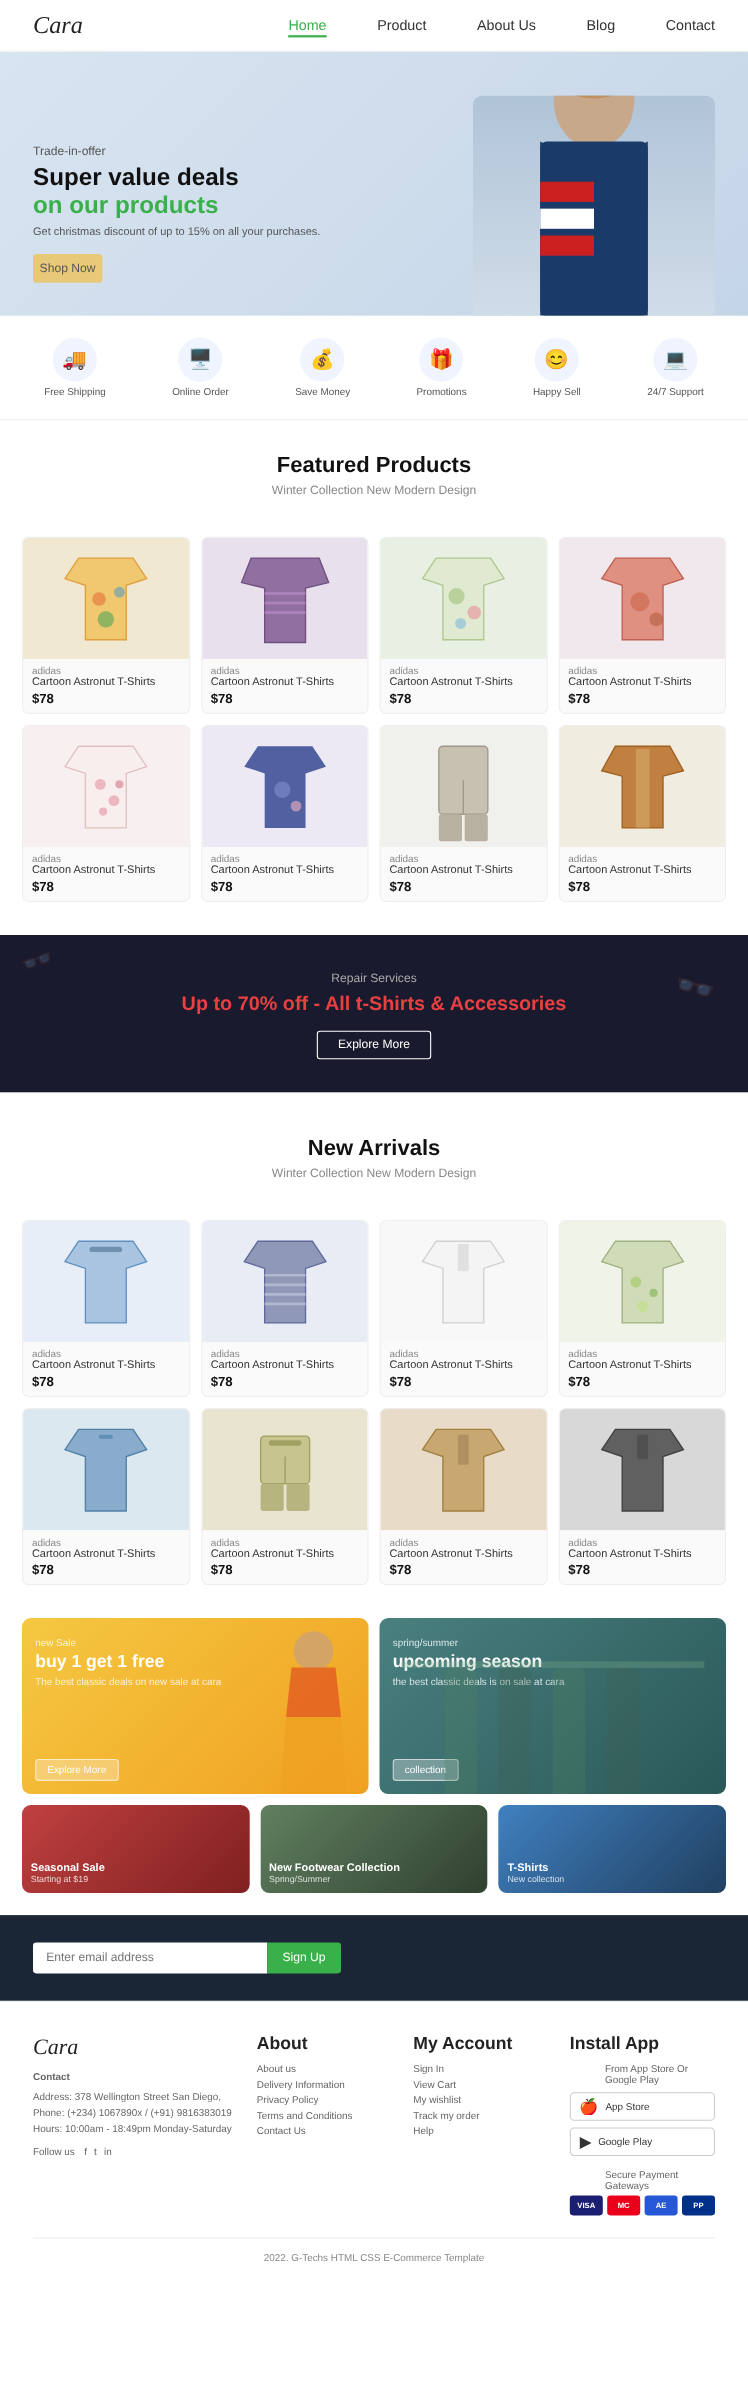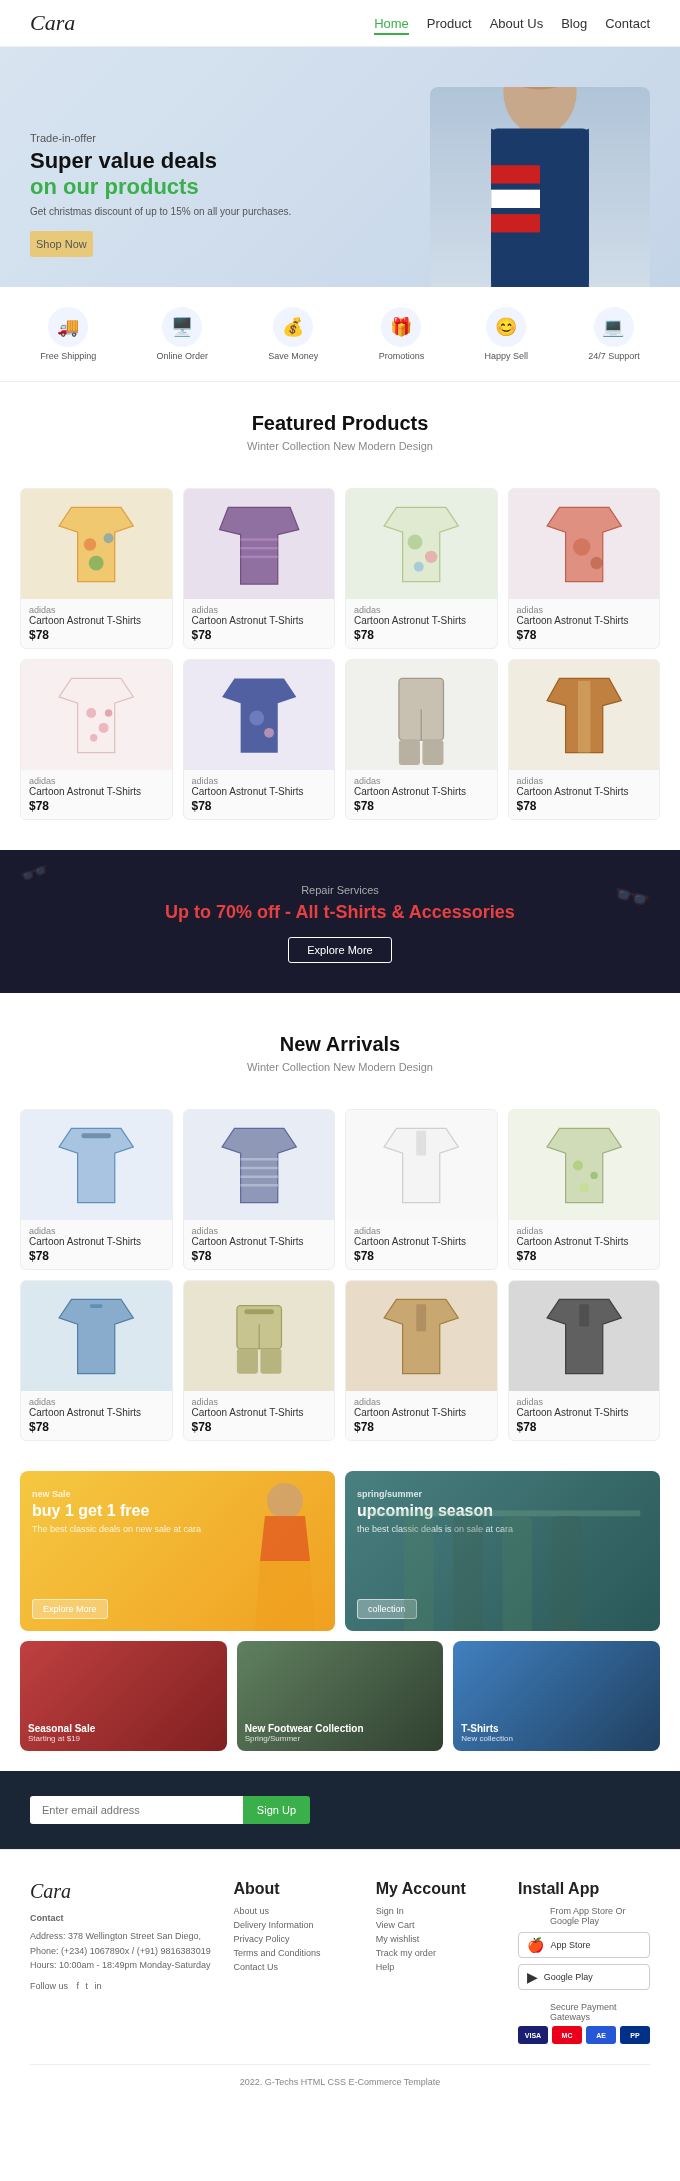--- a/index.html
+++ b/index.html
@@ -6,21 +6,21 @@
     body { font-family: Arial, sans-serif; width: 680px; background: #fff; }
 
     
     nav {
       display: flex; align-items: center; justify-content: space-between;
       padding: 10px 30px; background: #fff; border-bottom: 1px solid #eee;
       position: sticky; top: 0; z-index: 100;
     }
     .logo { font-family: Georgia, serif; font-size: 22px; font-style: italic; color: #222; }
     .nav-links { display: flex; gap: 18px; list-style: none; }
-    .nav-links a { text-decoration: none; color: #333; font-size: 13px; }
+    .nav-links a { text-decoration: none; color: #333; font-size: 13px; margin-left: 28px; }
     .nav-links a.active { color: #3ab04a; border-bottom: 2px solid #3ab04a; padding-bottom: 2px; }
 
     
     .hero {
       background: linear-gradient(135deg, #d8e4f0 0%, #c5d5e8 100%);
       padding: 40px 30px 0 30px;
       display: flex; align-items: flex-end; min-height: 220px; position: relative; overflow: hidden;
     }
     .hero-text { flex: 1; padding-bottom: 30px; }
     .hero-text .tag { font-size: 11px; color: #555; margin-bottom: 4px; }
@@ -77,32 +77,32 @@
     }
 
     
 
     
     .promo-cards { display: grid; grid-template-columns: 1fr 1fr; gap: 10px; padding: 10px 20px; }
     .promo-card { border-radius: 8px; overflow: hidden; position: relative; height: 160px; }
     .promo-card-yellow { background: linear-gradient(135deg, #f5c842 0%, #f0a020 100%); }
     .promo-card-teal { background: linear-gradient(135deg, #4a8080 0%, #2a5858 100%); }
     .promo-card-text { position: absolute; left: 12px; top: 12px; color: #fff; }
-    .promo-card-text .small { font-size: 9px; opacity: 0.8; font-weight: bold; }
+    .promo-card-text .small { font-size: 9px; opacity: 0.8; }
     .promo-card-text h4 { font-size: 16px; font-weight: 700; line-height: 1.2; }
     .promo-card-text p { font-size: 9px; opacity: 0.8; margin-top: 4px; }
     .promo-card-btn {
       position: absolute; left: 12px; bottom: 12px;
       background: rgba(255,255,255,0.3); border: 1px solid rgba(255,255,255,0.6);
       color: #fff; padding: 4px 10px; font-size: 9px; cursor: pointer; border-radius: 3px;
     }
 
     
     .small-promo-row { display: grid; grid-template-columns: 1fr 1fr 1fr; gap: 10px; padding: 0 20px 20px; }
-    .small-promo { border-radius: 8px; height: 110px; overflow: hidden; position: relative; }
+    .small-promo { border-radius: 8px; height: 80px; overflow: hidden; position: relative; }
     .sp-red { background: linear-gradient(135deg, #c04040 0%, #802020 100%); }
     .sp-green { background: linear-gradient(135deg, #608060 0%, #304030 100%); }
     .sp-blue { background: linear-gradient(135deg, #4080c0 0%, #204060 100%); }
     .small-promo-text { position: absolute; bottom: 8px; left: 8px; color: #fff; }
     .small-promo-text h5 { font-size: 10px; font-weight: 700; }
     .small-promo-text p { font-size: 8px; opacity: 0.8; }
 
     
     .newsletter {
       background: #1a2535; padding: 25px 30px;

